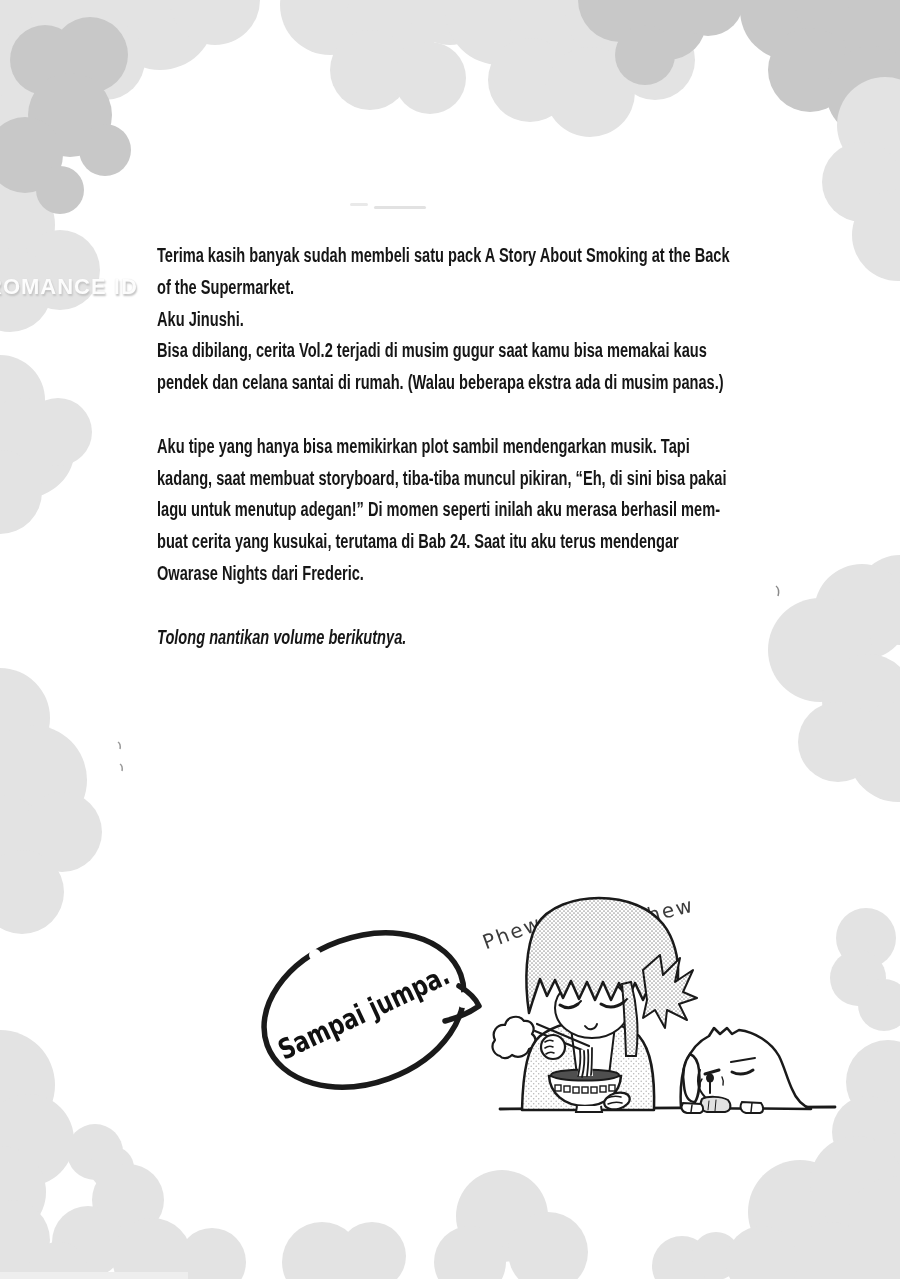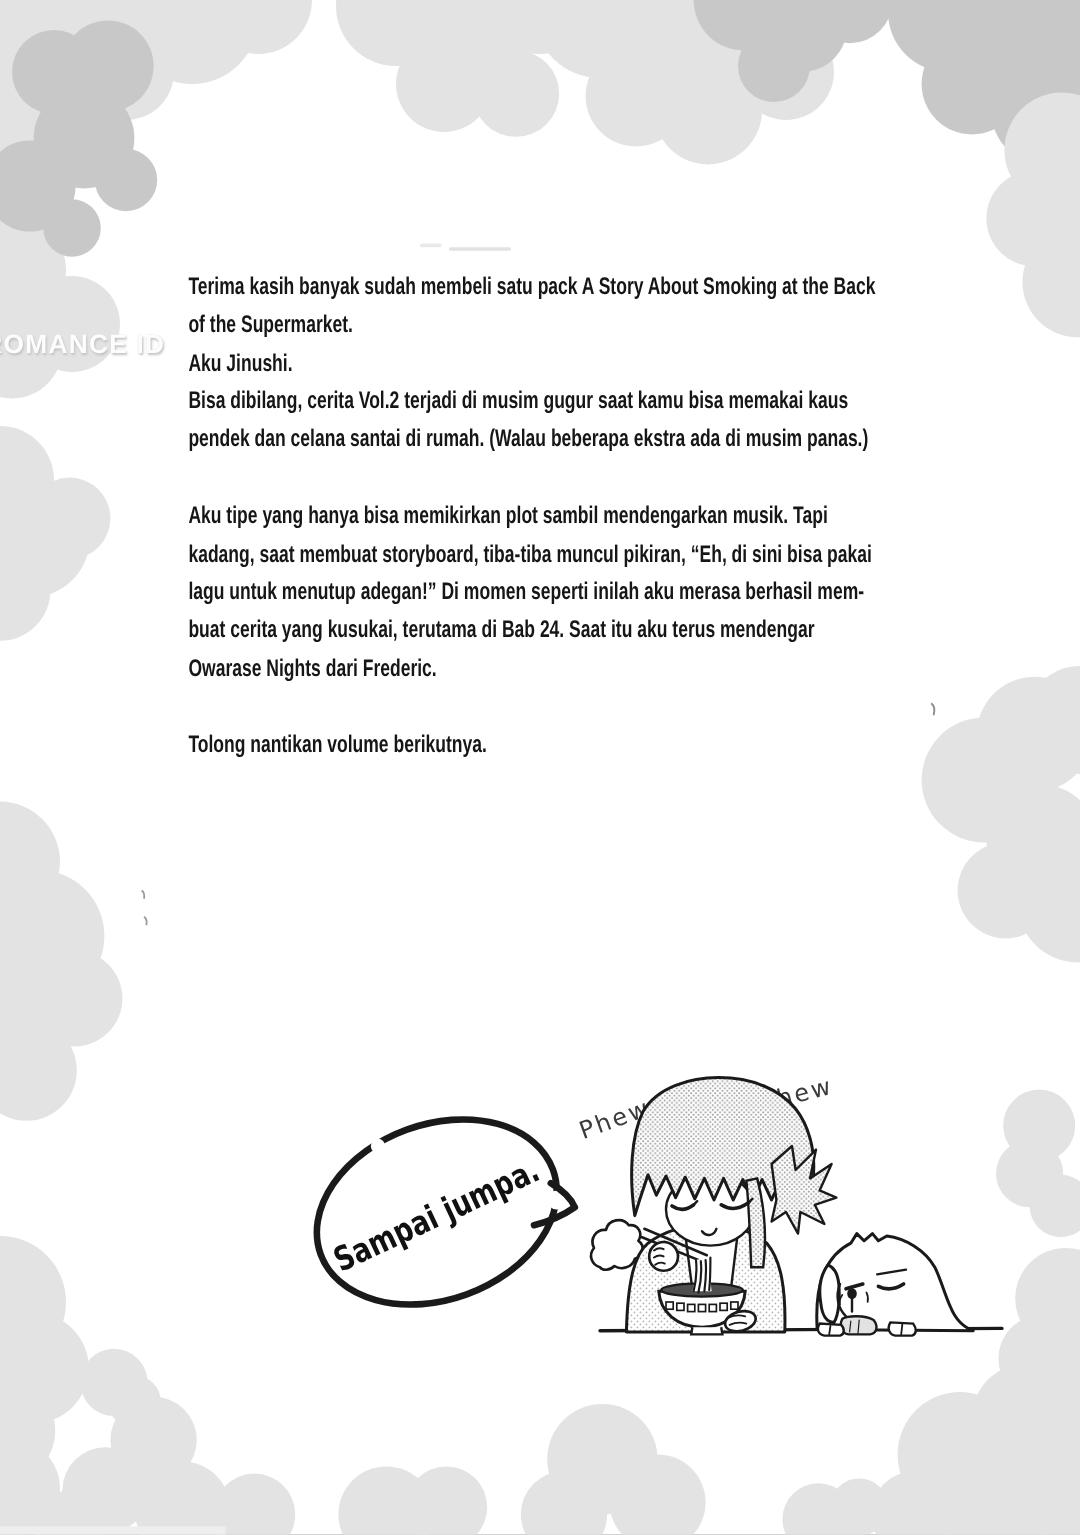--- a/index.html
+++ b/index.html
@@ -9,23 +9,23 @@
     font-family:"Liberation Sans",sans-serif;
   }
   .bg-clouds{position:absolute;left:0;top:0;z-index:0;}
   .watermark{
     position:absolute;left:-14px;top:274px;z-index:2;
     font-family:"Liberation Sans",sans-serif;
     font-weight:bold;font-size:22px;letter-spacing:1px;
     color:rgba(255,255,255,0.95);
     text-shadow:1px 2px 2px #c2c2c2, 0 0 1px #d8d8d8;
   }
-  .afterword{position:absolute;left:157px;top:224px;z-index:3;width:700px;}
+  .afterword{position:absolute;left:157px;top:240px;z-index:3;width:700px;}
   .paragraph{margin:0 0 31.8px 0;}
-  .paragraph:last-child{margin-bottom:0;}
+  .paragraph:last-child{margin-bottom:0;font-style:italic;}
   .line{
     height:31.8px;line-height:31.8px;
     font-size:20px;font-weight:bold;color:#161616;
     white-space:nowrap;
     transform:scaleX(0.73);transform-origin:0 50%;
   }
   .illustration{position:absolute;left:235px;top:870px;z-index:3;}
   .phew{
     font-family:"DejaVu Sans",sans-serif;font-size:20px;
     fill:#3c3c3c;letter-spacing:2px;

